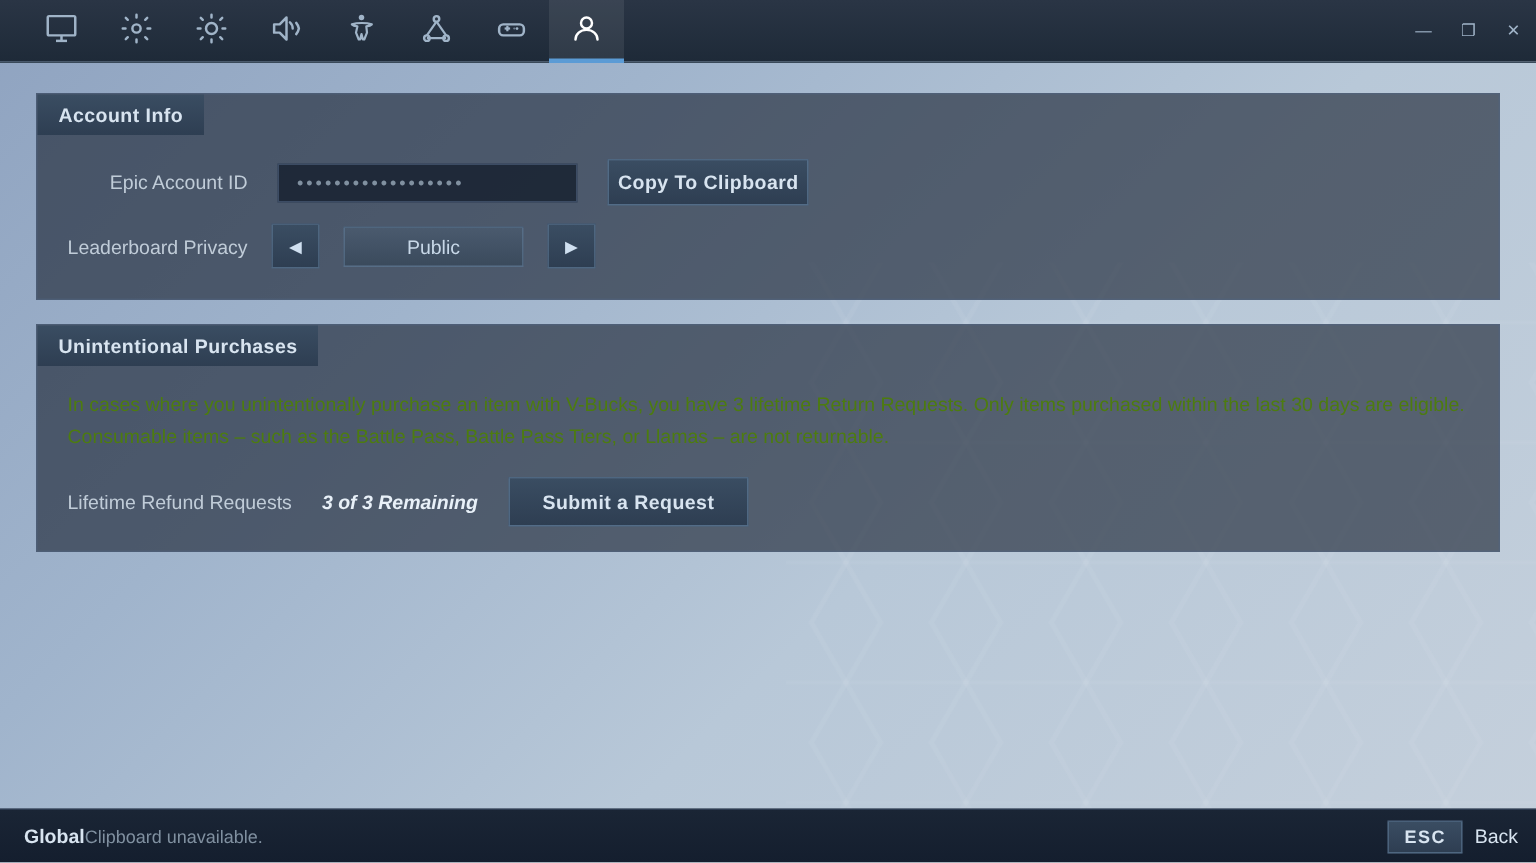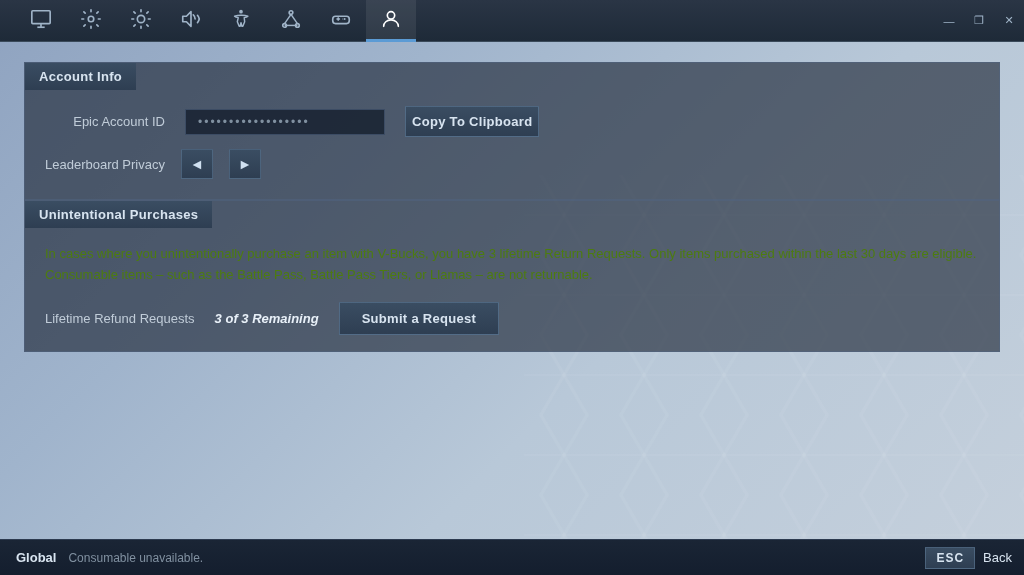--- a/index.html
+++ b/index.html
@@ -100,20 +100,21 @@
     .content-area {
       padding: 20px 24px;
       position: relative;
       z-index: 1;
     }
 
     
     .section-panel {
       background: rgba(30, 40, 55, 0.65);
       border: 1px solid rgba(80, 100, 130, 0.5);
+      margin-bottom: 16px;
     }
 
     .section-header {
       background: linear-gradient(180deg, #3a4d62 0%, #2e3e52 100%);
       padding: 6px 14px;
       font-size: 13px;
       font-weight: 600;
       color: #d8e4f0;
       display: inline-block;
       letter-spacing: 0.3px;
@@ -239,21 +240,20 @@
       border-top: 1px solid rgba(80,100,130,0.4);
       display: flex;
       align-items: center;
       justify-content: space-between;
       padding: 0 12px 0 16px;
     }
 
     .status-left {
       display: flex;
       align-items: center;
-      gap: 12px;
     }
 
     .status-global {
       font-size: 13px;
       font-weight: 700;
       color: #d8e4f0;
     }
 
     .status-msg {
       font-size: 12px;
@@ -375,20 +375,21 @@
 
       <div class="info-row">
         <span class="info-label">Epic Account ID</span>
         <input class="account-id-field" type="text" readonly="" value="••••••••••••••••••" style="">
         <button class="btn-clipboard">Copy To Clipboard</button>
       </div>
 
       <div class="privacy-row">
         <span class="info-label">Leaderboard Privacy</span>
         <button class="arrow-btn">◄</button>
+        <div class="privacy-value">Public</div>
         <button class="arrow-btn">►</button>
       </div>
     </div>
   </div>
 
   <div class="section-panel">
     <div class="section-header">Unintentional Purchases</div>
     <div class="section-body">
       <p class="purchases-text">In cases where you unintentionally purchase an item with V-Bucks, you have 3 lifetime Return Requests. Only items purchased within the last 30 days are eligible. Consumable items – such as the Battle Pass, Battle Pass Tiers, or Llamas – are not returnable.</p>
       <div class="refund-row">
@@ -397,19 +398,19 @@
         <button class="btn-submit">Submit a Request</button>
       </div>
     </div>
   </div>
 
 </div>
 
 <div class="status-bar">
   <div class="status-left">
     <span class="status-global">Global</span>
-    <span class="status-msg">Consumable unavailable.</span>
+    <span class="status-msg">Clipboard unavailable.</span>
   </div>
   <div class="status-right">
     <button class="esc-btn">ESC</button>
     <span class="back-label">Back</span>
   </div>
 </div>
 
 </body></html>

